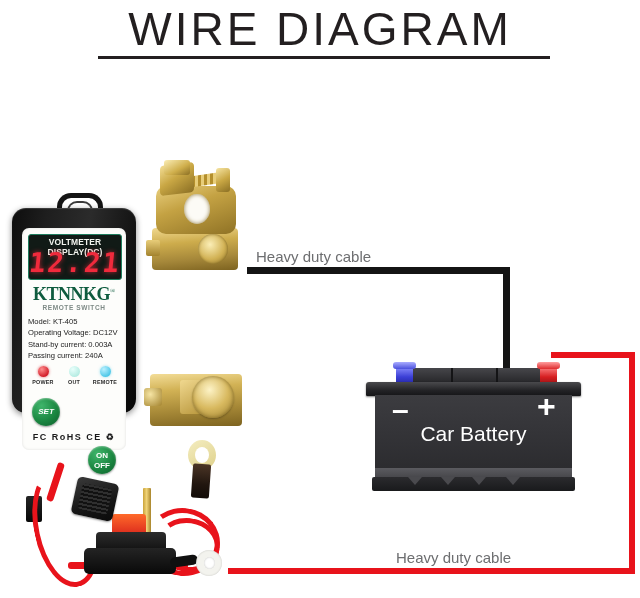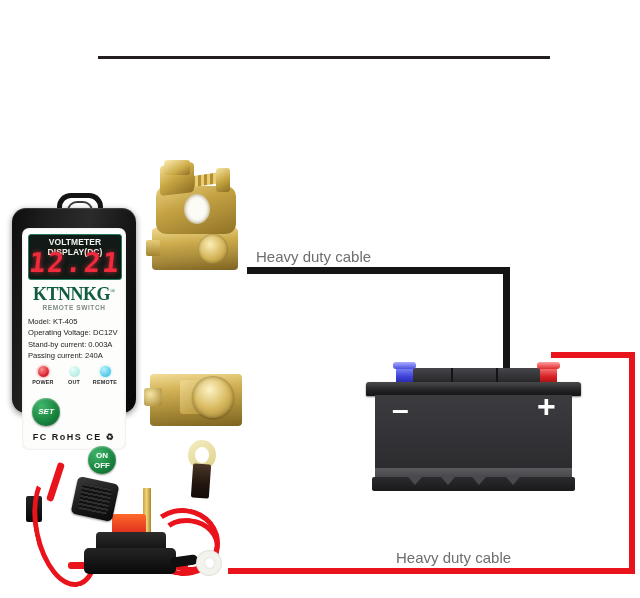--- a/index.html
+++ b/index.html
@@ -349,20 +349,23 @@
   .blk-connector{
     position:absolute;left:-2px;top:34px;width:16px;height:26px;
     background:linear-gradient(180deg,#242424,#080808);border-radius:2px;
   }
 </style>
 </head>
 <body>
 
 <div id="root">
 
+  <div class="title-wrap">
+    <div class="title">WIRE DIAGRAM</div>
+  </div>
   <div class="title-rule"></div>
 
   <div class="device-loop"></div>
   <div class="device">
     <div class="face">
 
       <div class="led-box">
         <div class="led-title">VOLTMETER DISPLAY(DC)</div>
         <div class="led-value">12.21</div>
       </div>
@@ -436,20 +439,21 @@
   <div class="battery">
     <div class="bat-caps"></div>
     <div class="bat-cap-split" style="left:85px;"></div>
     <div class="bat-cap-split" style="left:130px;"></div>
     <div class="term term-neg"></div>
     <div class="term term-pos"></div>
     <div class="bat-lid"></div>
     <div class="bat-body"></div>
     <div class="bat-sign" id="bat-minus">–</div>
     <div class="bat-sign" id="bat-plus">+</div>
+    <div class="bat-text">Car Battery</div>
     <div class="bat-foot"></div>
     <div class="bat-foot-notch" style="left:42px;"></div>
     <div class="bat-foot-notch" style="left:75px;"></div>
     <div class="bat-foot-notch" style="left:106px;"></div>
     <div class="bat-foot-notch" style="left:140px;"></div>
   </div>
 
   <div class="wire-assembly">
     <div class="blk-connector"></div>
     <div class="wire-straight" id="ws1"></div>

